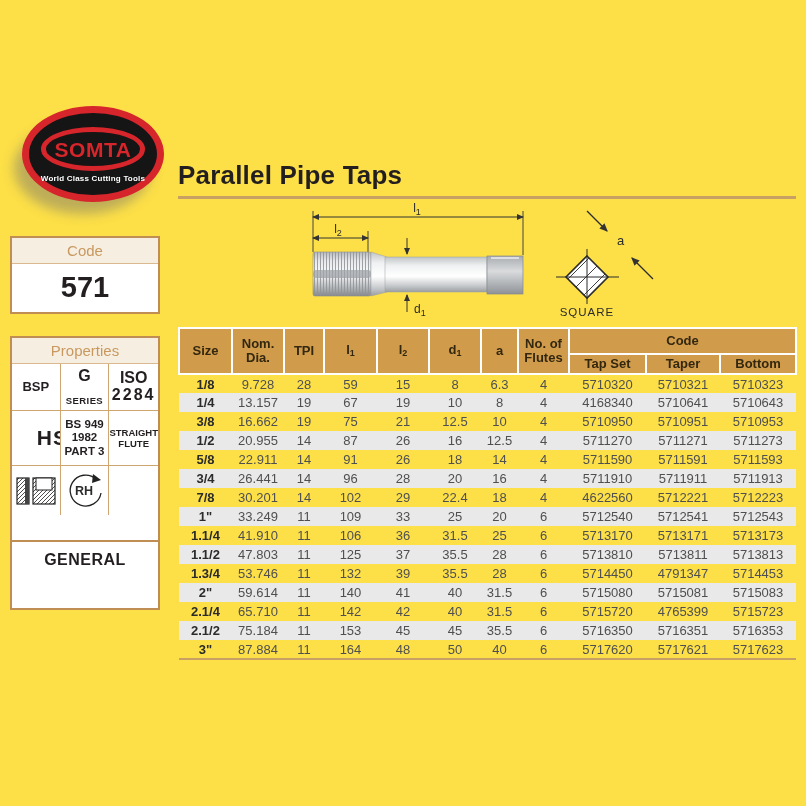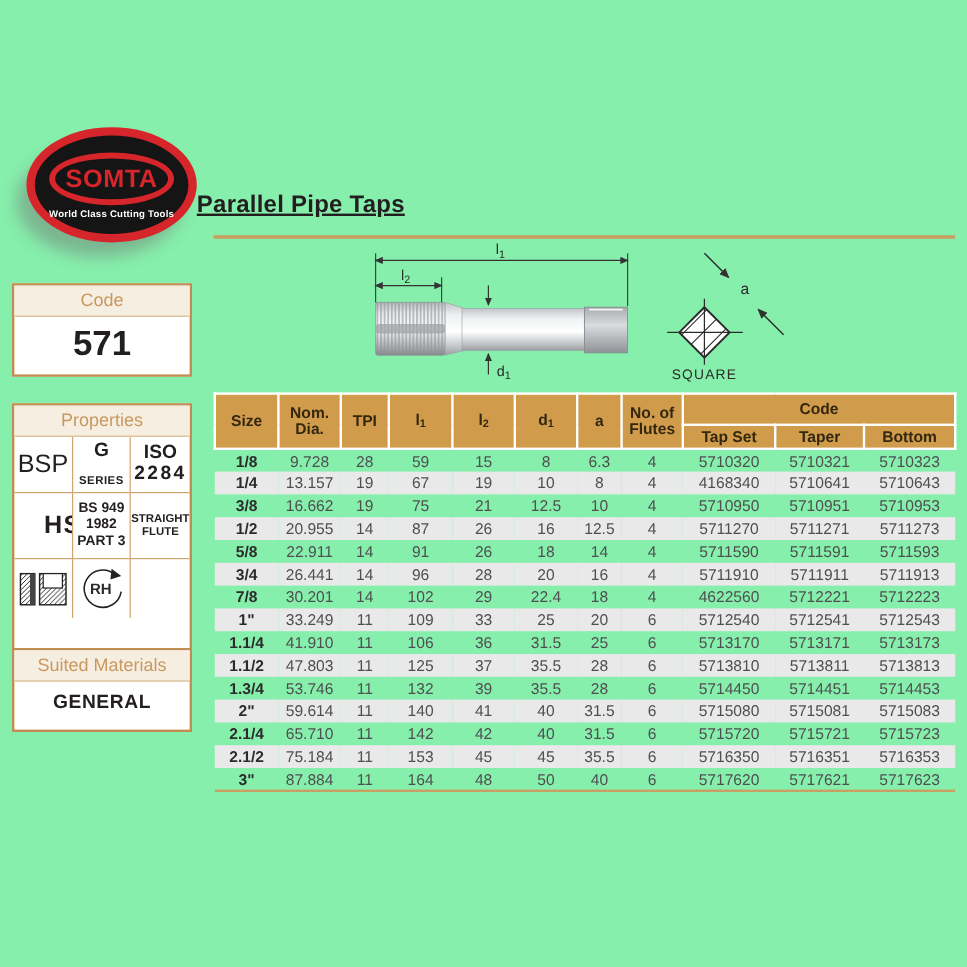--- a/index.html
+++ b/index.html
@@ -9,49 +9,49 @@
     --panel-header-bg:#f7eee2;
     --panel-header-text:#c8995f;
     --logo-red:#d6252b;
     --row-alt:#e9e9e9;
     --ink:#231f20;
     --cell-ink:#4f4f51;
   }
   *{margin:0;padding:0;box-sizing:border-box;}
   html,body{background:#fff;}
   body{font-family:"Liberation Sans","DejaVu Sans",sans-serif;color:var(--ink);}
-  .canvas{position:relative;width:806px;height:806px;background:#86efac;overflow:hidden;}
+  .canvas{position:relative;width:806px;height:806px;background:#fde047;overflow:hidden;}
 
   
   .logo{position:absolute;left:22px;top:106px;width:142px;height:98px;}
   .logo-oval{position:relative;width:142px;height:96px;background:#151515;border:7px solid var(--logo-red);
     border-radius:50%;display:flex;flex-direction:column;align-items:center;justify-content:center;
     box-shadow:-10px 14px 12px -2px rgba(110,110,110,.45);}
   .logo-ring{border:5px solid var(--logo-red);border-radius:50%;padding:0 9px;line-height:1;
     display:flex;align-items:center;justify-content:center;height:44px;margin-top:2px;}
   .logo-brand{color:var(--logo-red);font-weight:800;font-size:21px;letter-spacing:.5px;}
   .logo-tagline{color:#fff;font-weight:bold;font-size:8px;white-space:nowrap;margin-top:3px;letter-spacing:.2px;}
 
   
-  .page-title{position:absolute;left:164px;top:160px;font-size:20px;font-weight:bold;color:var(--ink);letter-spacing:.2px;text-decoration:underline;}
+  .page-title{position:absolute;left:178px;top:160px;font-size:26px;font-weight:bold;color:var(--ink);letter-spacing:.2px;}
   .title-rule{position:absolute;left:178px;top:196px;width:618px;height:3px;background:var(--accent-gold);}
 
   
   .panel{position:absolute;left:10px;width:150px;border:2px solid var(--panel-border);background:#fff;}
   .panel-header{background:var(--panel-header-bg);color:var(--panel-header-text);text-align:center;
     font-size:15px;padding:4px 0;border-bottom:1px solid #d9b98d;}
   .code-panel{top:236px;height:78px;}
   .code-value{text-align:center;font-size:29px;font-weight:bold;color:var(--ink);padding-top:7px;}
   .props-panel{top:336px;height:207px;}
   .prop-grid{display:grid;grid-template-columns:1fr 1fr 1fr;grid-template-rows:47px 55px 49px;}
   .prop-cell{border-right:1px solid #cfa66f;border-bottom:1px solid #cfa66f;display:flex;flex-direction:column;
     align-items:center;justify-content:center;text-align:center;line-height:1.05;overflow:hidden;}
   .prop-grid .prop-cell:nth-child(3n){border-right:none;}
   .prop-grid .prop-cell:nth-child(n+7){border-bottom:none;}
-  .t-big{font-size:21px;font-weight:normal;}
+  .t-big{font-size:13px;font-weight:bold;}
   .t-hss{font-size:21px;font-weight:bold;letter-spacing:1px;padding-left:48px;}
   .t-g{font-size:16px;font-weight:bold;}
   .t-series{font-size:9.5px;font-weight:bold;letter-spacing:.4px;margin-top:12px;}
   .t-iso{font-size:16px;font-weight:bold;}
   .t-2284{font-size:16px;font-weight:bold;letter-spacing:2px;}
   .t-bs{font-size:11.5px;font-weight:bold;line-height:1.15;}
   .t-flute{font-size:9.5px;font-weight:bold;line-height:1.2;}
   .suited-panel{top:540px;height:70px;}
   .suited-value{text-align:center;font-size:16px;font-weight:bold;color:var(--ink);padding-top:9px;letter-spacing:.5px;}
 
@@ -218,21 +218,20 @@
         <svg width="42" height="40" viewBox="0 0 42 40">
           <path d="M33,8 A15.5,15.5 0 1 0 38,22" fill="none" stroke="#222" stroke-width="1.3"></path>
           <polygon points="30,3 38,9 29,12" fill="#222"></polygon>
           <text x="21" y="24" font-size="12.5" font-weight="bold" text-anchor="middle">RH</text>
         </svg>
       </div>
     </div>
   </div>
 
   <div class="panel suited-panel">
-    <div class="panel-header">Suited Materials</div>
     <div class="suited-value">GENERAL</div>
   </div>
 
   <div class="taps-table-wrap">
     <table>
       <colgroup>
         <col style="width:53px">
           <col style="width:52px">
           <col style="width:40px">
           <col style="width:53px">
@@ -396,21 +395,21 @@
           <tr>
             <td class="size-col">1.3/4</td>
             <td>53.746</td>
             <td>11</td>
             <td>132</td>
             <td>39</td>
             <td>35.5</td>
             <td>28</td>
             <td>6</td>
             <td>5714450</td>
-            <td>5714451</td>
+            <td>4791347</td>
             <td>5714453</td>
           </tr>
           <tr>
             <td class="size-col">2"</td>
             <td>59.614</td>
             <td>11</td>
             <td>140</td>
             <td>41</td>
             <td>40</td>
             <td>31.5</td>
@@ -422,21 +421,21 @@
           <tr>
             <td class="size-col">2.1/4</td>
             <td>65.710</td>
             <td>11</td>
             <td>142</td>
             <td>42</td>
             <td>40</td>
             <td>31.5</td>
             <td>6</td>
             <td>5715720</td>
-            <td>5715721</td>
+            <td>4765399</td>
             <td>5715723</td>
           </tr>
           <tr>
             <td class="size-col">2.1/2</td>
             <td>75.184</td>
             <td>11</td>
             <td>153</td>
             <td>45</td>
             <td>45</td>
             <td>35.5</td>

